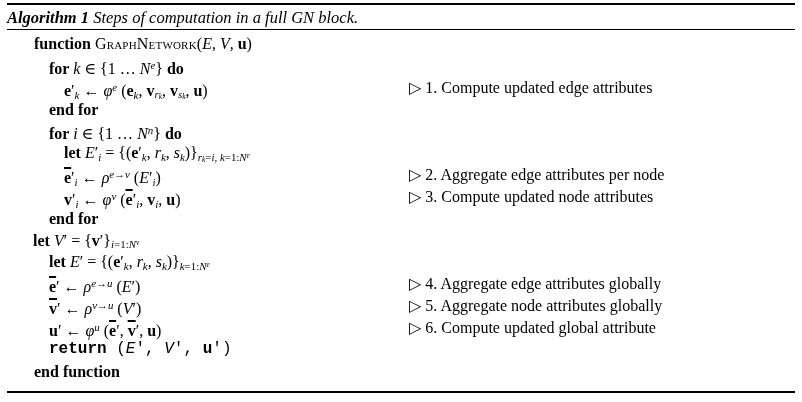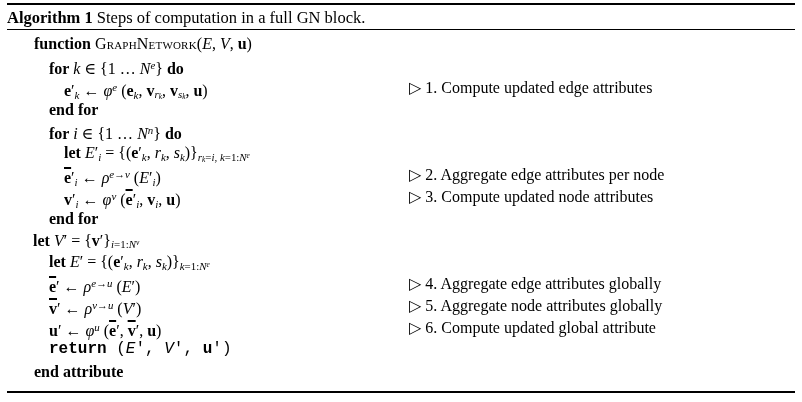--- a/index.html
+++ b/index.html
@@ -10,21 +10,21 @@
     color: #000000;
     font-family: "Liberation Serif", "DejaVu Serif", serif;
     overflow: hidden;
   }
   .rule { position: absolute; left: 7px; right: 7px; background: #000000; }
   .rule-top { top: 3px; height: 2px; }
   .rule-mid { top: 29px; height: 1px; }
   .rule-bottom { top: 391px; height: 2px; }
   .title {
     position: absolute; top: 6px; left: 7px; right: 7px;
-    font-size: 16.5px; line-height: 23px; white-space: nowrap;
+    font-size: 16.5px; line-height: 23px; white-space: nowrap; font-style: italic;
   }
   .algo-body { position: absolute; top: 33px; left: 16px; right: 0; }
   .line {
     position: relative;
     height: 21.85px; line-height: 21.85px;
     font-size: 16px; white-space: nowrap;
   }
   .comment { position: absolute; left: 393px; top: 0; }
   .tk-r { font-style: normal; }
   .tk-b { font-weight: bold; }
@@ -52,16 +52,16 @@
       <div class="line" style="padding-left: 48px;"><span><span class="tk-b">let </span><span class="tk-i">E</span><span class="tk-r">′</span><span class="tk-sub"><span class="tk-i">i</span></span><span class="tk-r"> = {(</span><span class="tk-b">e</span><span class="tk-r">′</span><span class="tk-sub"><span class="tk-i">k</span></span><span class="tk-r">, </span><span class="tk-i">r</span><span class="tk-sub"><span class="tk-i">k</span></span><span class="tk-r">, </span><span class="tk-i">s</span><span class="tk-sub"><span class="tk-i">k</span></span><span class="tk-r">)}</span><span class="tk-sub"><span class="tk-i">r</span><span class="tk-sub"><span class="tk-i">k</span></span><span class="tk-r">=</span><span class="tk-i">i</span><span class="tk-r">, </span><span class="tk-i">k</span><span class="tk-r">=1:</span><span class="tk-i">N</span><span class="tk-sup"><span class="tk-i">e</span></span></span></span></div>
       <div class="line" style="padding-left: 48px;"><span><span class="tk-ol"><span class="tk-b">e</span></span><span class="tk-r">′</span><span class="tk-sub"><span class="tk-i">i</span></span><span class="tk-r"> ← </span><span class="tk-i">ρ</span><span class="tk-sup"><span class="tk-i">e</span><span class="tk-r">→</span><span class="tk-i">v</span></span><span class="tk-r"> (</span><span class="tk-i">E</span><span class="tk-r">′</span><span class="tk-sub"><span class="tk-i">i</span></span><span class="tk-r">)</span></span><span class="comment" style="left: 393px;">▷ 2. Aggregate edge attributes per node</span></div>
       <div class="line" style="padding-left: 48px;"><span><span class="tk-b">v</span><span class="tk-r">′</span><span class="tk-sub"><span class="tk-i">i</span></span><span class="tk-r"> ← </span><span class="tk-i">φ</span><span class="tk-sup"><span class="tk-i">v</span></span><span class="tk-r"> (</span><span class="tk-ol"><span class="tk-b">e</span></span><span class="tk-r">′</span><span class="tk-sub"><span class="tk-i">i</span></span><span class="tk-r">, </span><span class="tk-b">v</span><span class="tk-sub"><span class="tk-i">i</span></span><span class="tk-r">, </span><span class="tk-b">u</span><span class="tk-r">)</span></span><span class="comment" style="left: 393px;">▷ 3. Compute updated node attributes</span></div>
       <div class="line" style="padding-left: 33px;"><span><span class="tk-b">end for</span></span></div>
       <div class="line" style="padding-left: 17px;"><span><span class="tk-b">let </span><span class="tk-i">V</span><span class="tk-r">′ = {</span><span class="tk-b">v</span><span class="tk-r">′}</span><span class="tk-sub"><span class="tk-i">i</span><span class="tk-r">=1:</span><span class="tk-i">N</span><span class="tk-sup"><span class="tk-i">v</span></span></span></span></div>
       <div class="line" style="padding-left: 33px;"><span><span class="tk-b">let </span><span class="tk-i">E</span><span class="tk-r">′ = {(</span><span class="tk-b">e</span><span class="tk-r">′</span><span class="tk-sub"><span class="tk-i">k</span></span><span class="tk-r">, </span><span class="tk-i">r</span><span class="tk-sub"><span class="tk-i">k</span></span><span class="tk-r">, </span><span class="tk-i">s</span><span class="tk-sub"><span class="tk-i">k</span></span><span class="tk-r">)}</span><span class="tk-sub"><span class="tk-i">k</span><span class="tk-r">=1:</span><span class="tk-i">N</span><span class="tk-sup"><span class="tk-i">e</span></span></span></span></div>
       <div class="line" style="padding-left: 33px;"><span><span class="tk-ol"><span class="tk-b">e</span></span><span class="tk-r">′ ← </span><span class="tk-i">ρ</span><span class="tk-sup"><span class="tk-i">e</span><span class="tk-r">→</span><span class="tk-i">u</span></span><span class="tk-r"> (</span><span class="tk-i">E</span><span class="tk-r">′)</span></span><span class="comment" style="left: 393px;">▷ 4. Aggregate edge attributes globally</span></div>
       <div class="line" style="padding-left: 33px;"><span><span class="tk-ol"><span class="tk-b">v</span></span><span class="tk-r">′ ← </span><span class="tk-i">ρ</span><span class="tk-sup"><span class="tk-i">v</span><span class="tk-r">→</span><span class="tk-i">u</span></span><span class="tk-r"> (</span><span class="tk-i">V</span><span class="tk-r">′)</span></span><span class="comment" style="left: 393px;">▷ 5. Aggregate node attributes globally</span></div>
       <div class="line" style="padding-left: 33px;"><span><span class="tk-b">u</span><span class="tk-r">′ ← </span><span class="tk-i">φ</span><span class="tk-sup"><span class="tk-i">u</span></span><span class="tk-r"> (</span><span class="tk-ol"><span class="tk-b">e</span></span><span class="tk-r">′, </span><span class="tk-ol"><span class="tk-b">v</span></span><span class="tk-r">′, </span><span class="tk-b">u</span><span class="tk-r">)</span></span><span class="comment" style="left: 393px;">▷ 6. Compute updated global attribute</span></div>
       <div class="line" style="padding-left: 33px; font-family: Liberation Mono, monospace;"><span><span class="tk-b">return </span><span class="tk-r">(</span><span class="tk-i">E</span><span class="tk-r">′, </span><span class="tk-i">V</span><span class="tk-r">′, </span><span class="tk-b">u</span><span class="tk-r">′)</span></span></div>
-      <div class="line" style="padding-left: 18px;"><span><span class="tk-b">end attribute</span></span></div>
+      <div class="line" style="padding-left: 18px;"><span><span class="tk-b">end function</span></span></div>
     </div>
   <div class="rule rule-bottom"></div>
 </div>
 
 </body></html>

